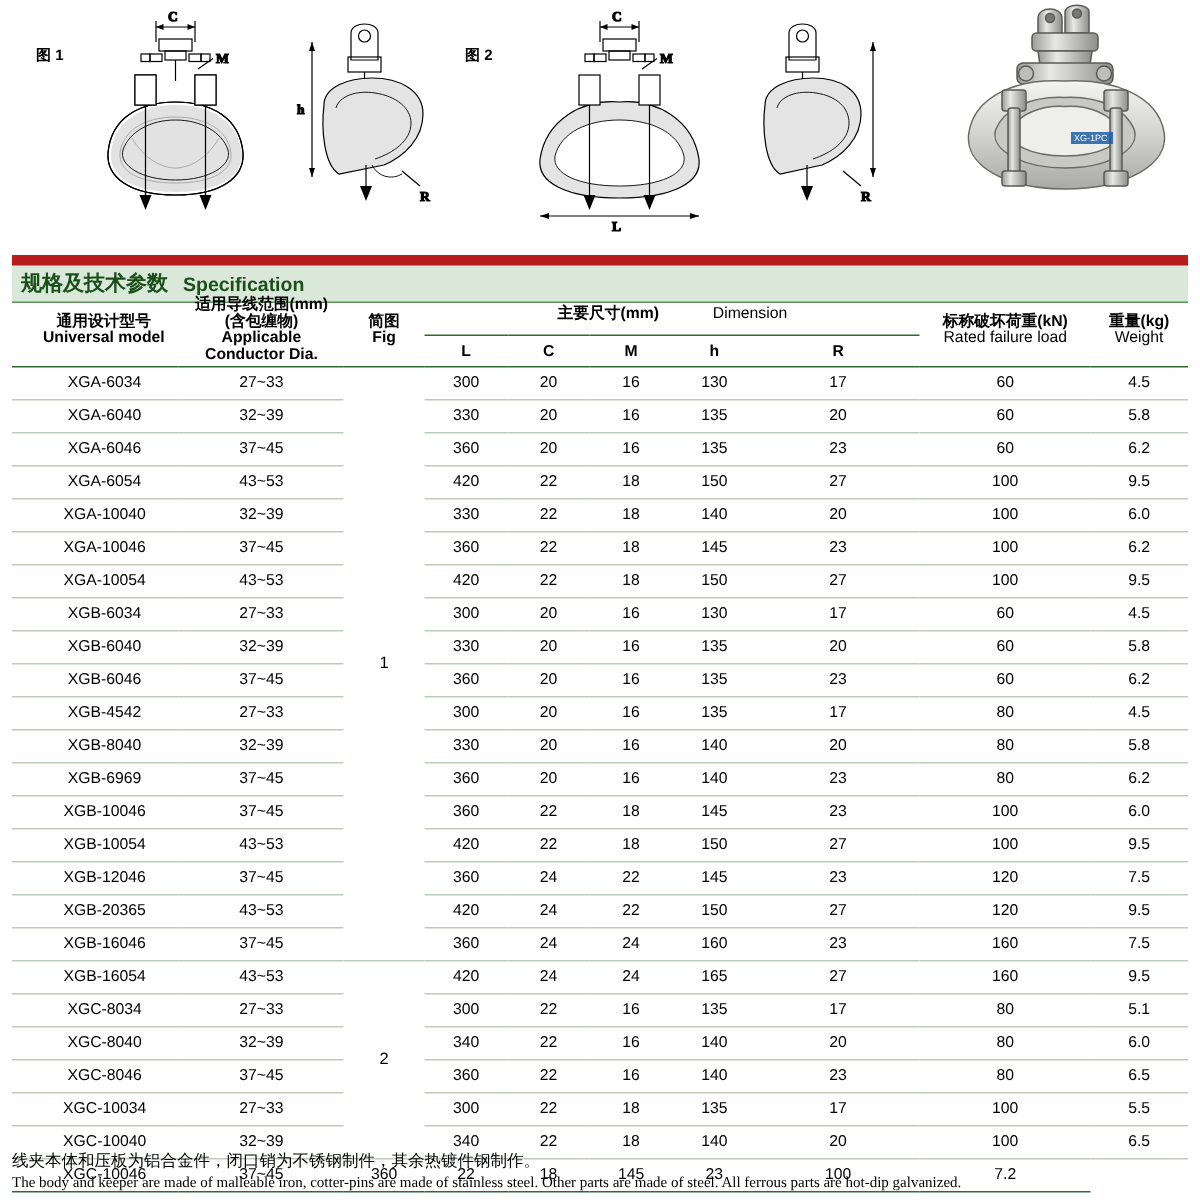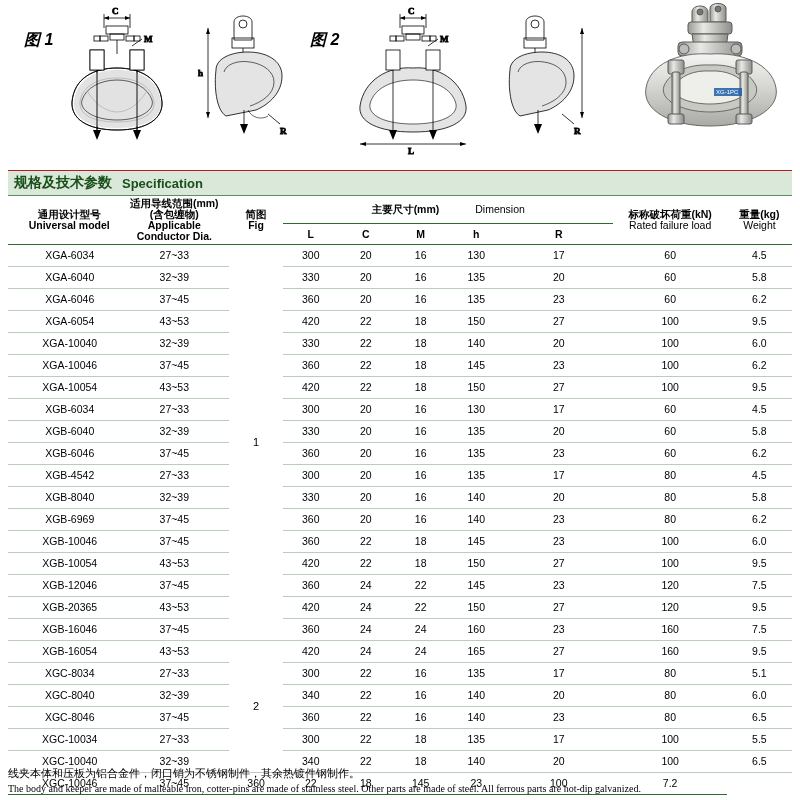--- a/index.html
+++ b/index.html
@@ -7,31 +7,31 @@
     width:800px;height:800px;
     background:#ffffff;
     font-family:"Liberation Sans", sans-serif;
     color:#000;
     overflow:hidden;
   }
   .page{position:relative;width:800px;height:800px;}
 
   
   .figures{position:relative;height:158px;border-bottom:0px solid #fff;}
-  .fig-label{position:absolute;font-size:16px;font-weight:bold;color:#000;font-style:italic;}
+  .fig-label{position:absolute;font-size:10px;font-weight:bold;color:#000;}
 
   .drawing{position:absolute;}
 
   svg{display:block;}
 
   
   .spec-bar{
     position:absolute;top:170px;left:8px;width:784px;height:24px;
     background:#d9e8d9;
-    border-top:1px solid #b91c1c;
+    border-top:7px solid #b91c1c;
     border-bottom:1px solid #5b8f5b;
     display:flex;align-items:center;
   }
   .spec-bar .cn{font-size:14px;font-weight:bold;color:#1a4f1a;margin-left:6px;}
   .spec-bar .en{font-size:13px;font-weight:bold;color:#1a4f1a;margin-left:10px;text-align:center;}
 
   
   table.spec{
     position:absolute;top:196px;left:8px;width:784px;
     border-collapse:collapse;

